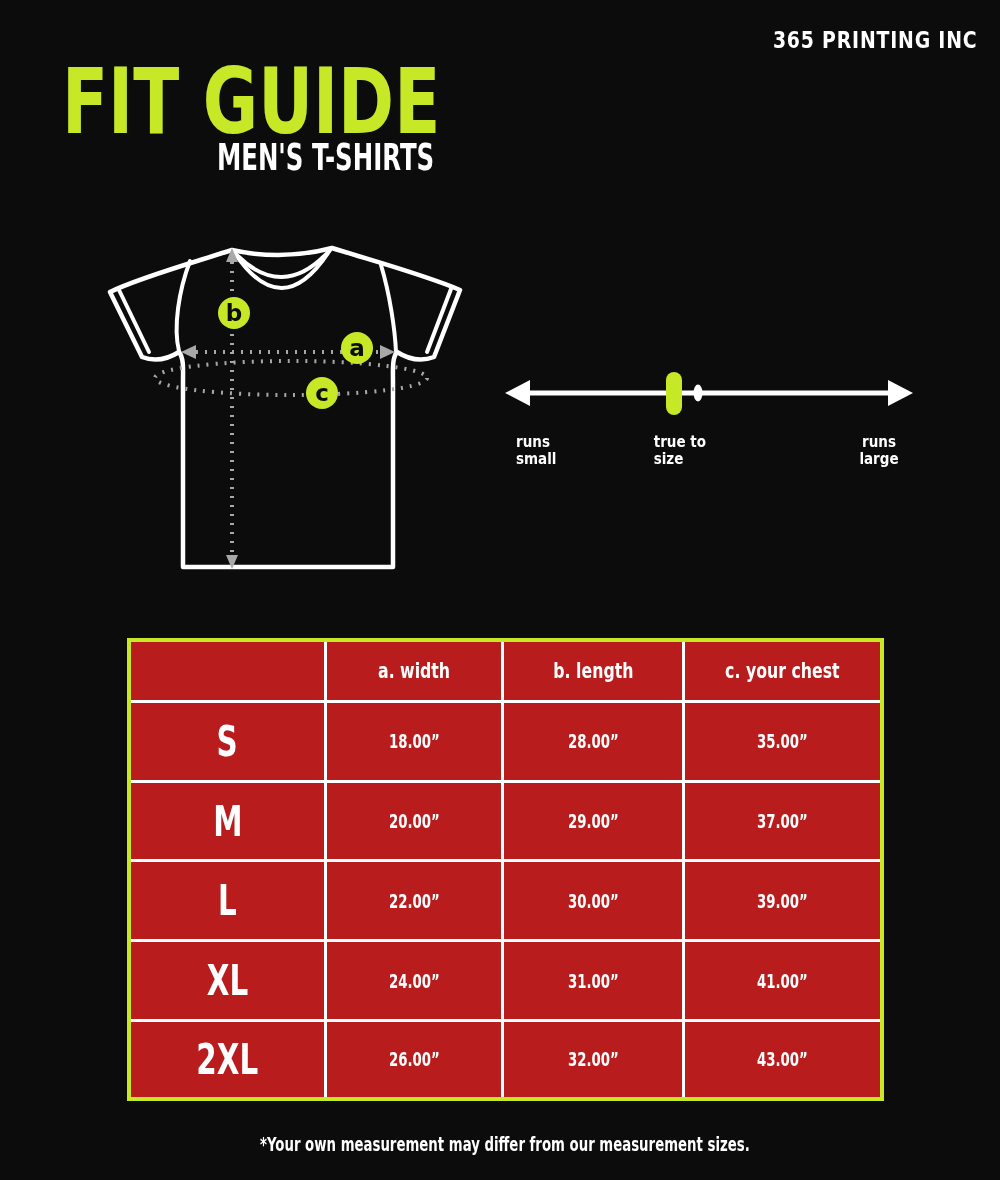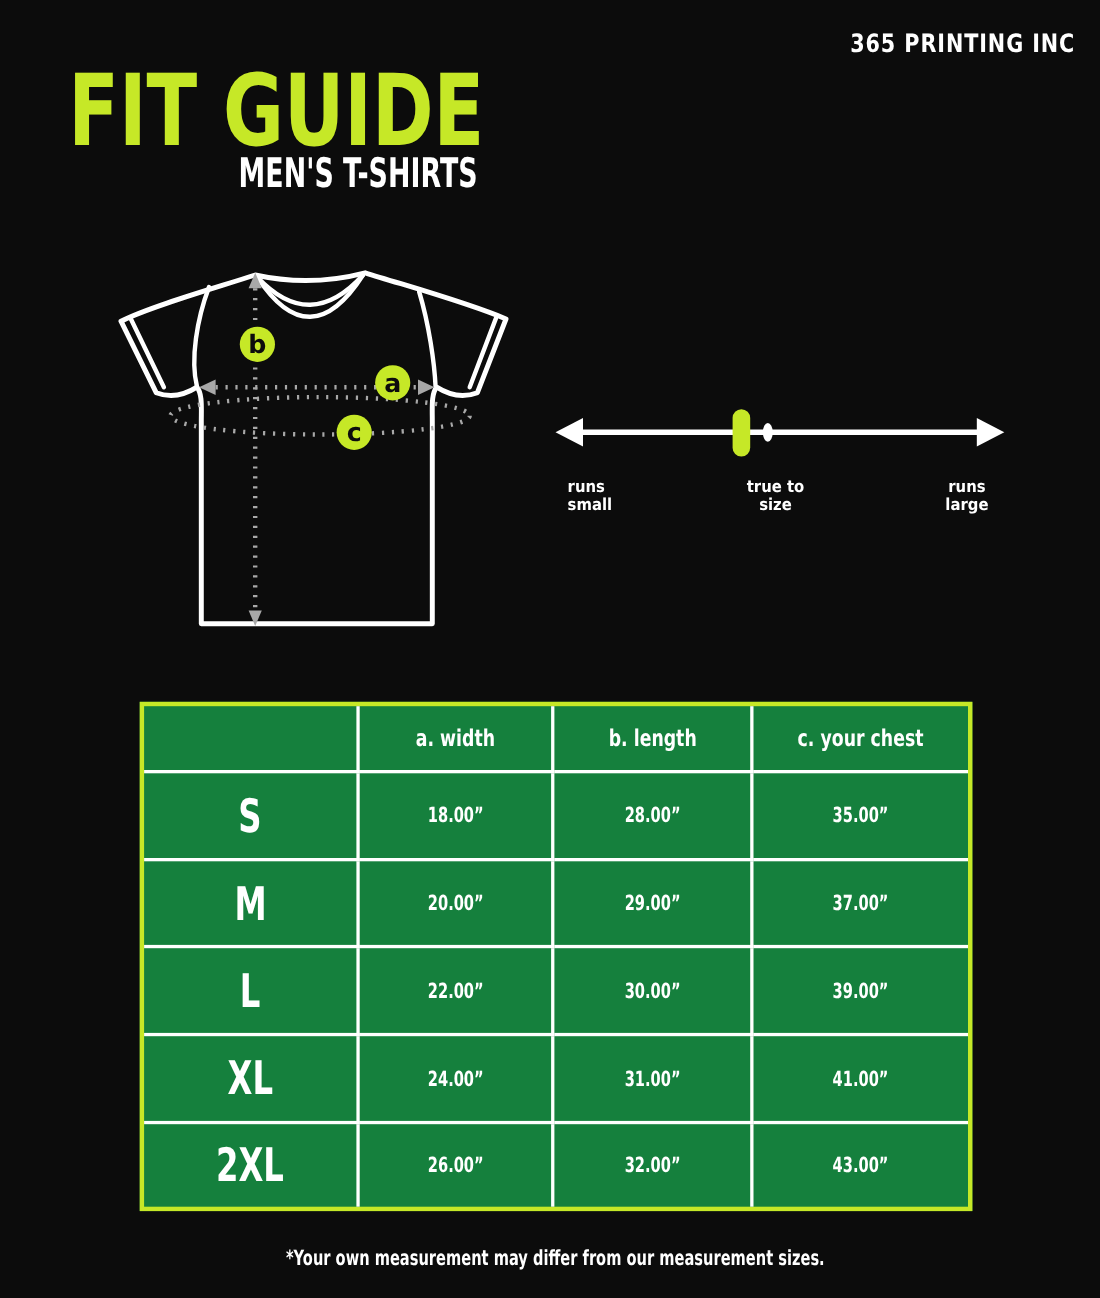--- a/index.html
+++ b/index.html
@@ -19,27 +19,27 @@
   .subtitle{
     position:absolute;right:566px;top:139px;font-size:37px;line-height:1;
     transform:scaleX(.66);transform-origin:right top;white-space:nowrap;
   }
   .tshirt{position:absolute;left:100px;top:235px;width:375px;height:345px;}
   .scale{position:absolute;left:500px;top:360px;width:420px;height:70px;}
   .scale-label{position:absolute;font-size:15px;line-height:17px;white-space:nowrap;}
   .scale-label span{display:block;transform:scaleX(.9);}
   .lbl-left{left:516px;top:434px;text-align:left;}
   .lbl-left span{transform-origin:left center;}
-  .lbl-center{left:648px;top:434px;width:114px;text-align:center;}
+  .lbl-center{left:648px;top:434px;width:114px;}
   .lbl-right{left:826px;top:434px;width:106px;text-align:center;}
 
   .size-table{
     position:absolute;left:127px;top:638px;width:757px;height:463px;
     border-collapse:separate;border-spacing:0;table-layout:fixed;
-    border:4px solid #c6e827;background:#15803d;
+    border:4px solid #c6e827;background:#b91c1c;
   }
   .size-table th,.size-table td{
     border-right:3px solid #fff;border-bottom:3px solid #fff;
     text-align:center;vertical-align:middle;padding:0;color:#fff;
   }
   .size-table th:last-child,.size-table td:last-child{border-right:none;text-decoration:underline;}
   .size-table tbody tr:last-child td{border-bottom:none;}
   .size-table thead tr{height:61px;}
   .hdr{font-size:21px;}
   .hdr .cx{transform:scaleX(.75);}

